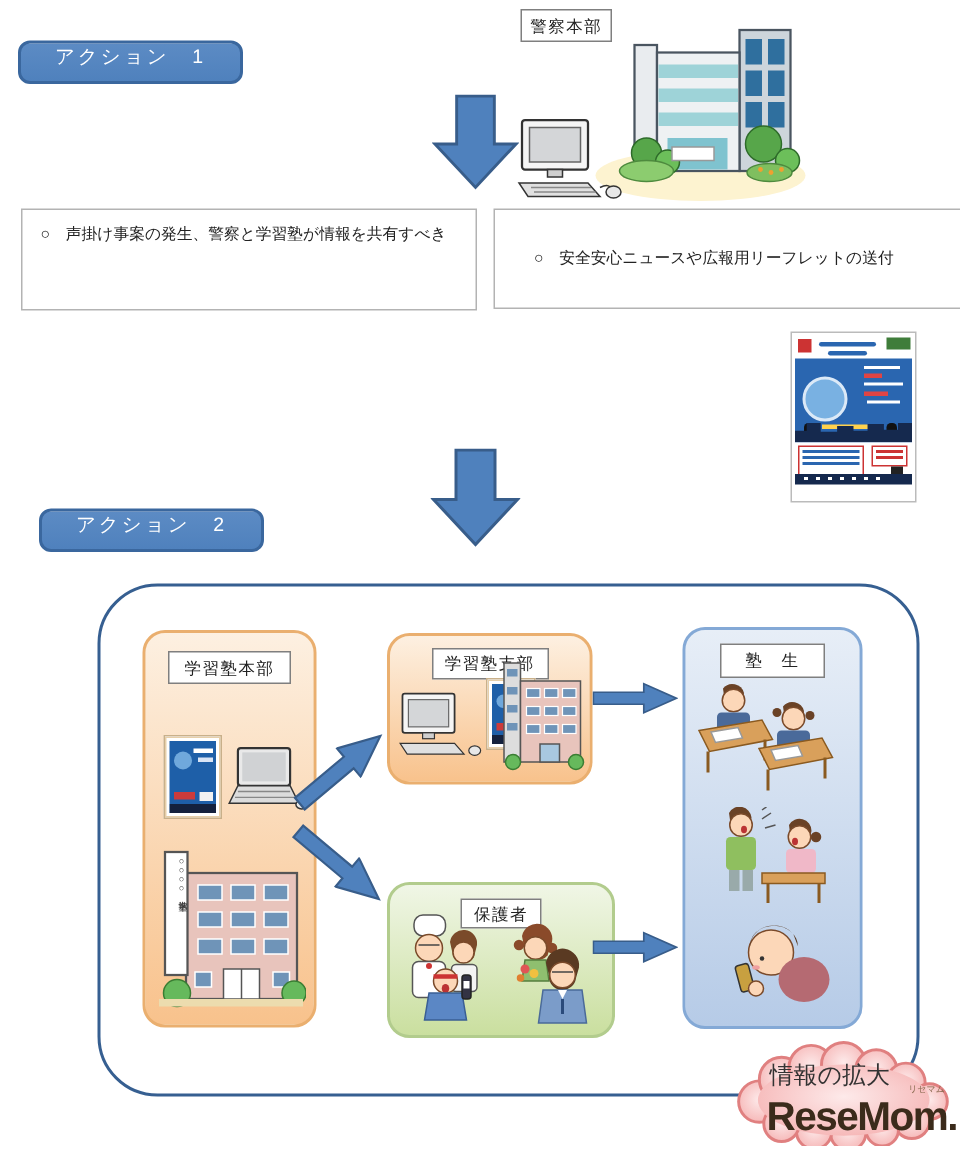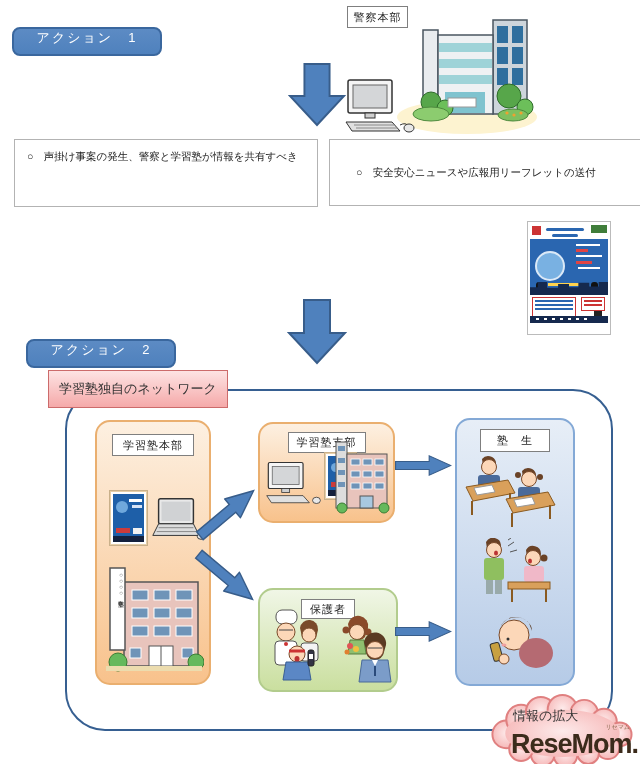--- a/index.html
+++ b/index.html
@@ -25,21 +25,21 @@
     display:flex;align-items:center;justify-content:center;font-size:19px;color:#3f3f3f;letter-spacing:1px;}
 
   
   #network-container{border:2px solid #365f91;border-radius:40px;background:#fff;}
   #network-label{background:linear-gradient(#fde3e3,#f5a9a9);border:1px solid #cc6b6b;
     display:flex;align-items:center;justify-content:center;font-size:13px;color:#333;z-index:6;}
 
   
   .node-box{border-radius:15px;}
   .orange-box{background:linear-gradient(#fdf0e1,#f8c28c);border:2px solid #eaaf6f;}
-  .green-box{background:linear-gradient(#f0f6e6,#cadf9f);border:2px solid #b2cc8d;}
+  .green-box{background:linear-gradient(#f0f6e6,#cadf9f);border:2px solid #b2cc8d;padding-left:12px;}
   .blue-box{background:linear-gradient(#e7eef7,#b6cbe7);border:2px solid #84a9d6;}
   .node-label{position:absolute;left:50%;transform:translateX(-50%);}
 
   
   .mini-leaflet{background:#fff;border:1px solid #c9b08a;box-shadow:0 0 0 1px #e7cfa9 inset;padding:3px;}
   .mini-leaflet .poster{position:relative;width:100%;height:100%;background:#1e5fa8;overflow:hidden;}
   .mini-leaflet .p-circle{position:absolute;left:3px;top:7px;width:12px;height:12px;border-radius:50%;background:#6fa8dc;}
   .mini-leaflet .p-bar1{position:absolute;right:2px;top:5px;width:13px;height:3px;background:#fff;}
   .mini-leaflet .p-bar2{position:absolute;right:2px;top:11px;width:10px;height:3px;background:#d9e4f5;}
   .mini-leaflet .p-red{position:absolute;left:3px;bottom:9px;width:14px;height:5px;background:#cc3b3b;}
@@ -69,21 +69,21 @@
   .lb-box1{position:absolute;left:2px;top:2px;width:42px;height:18px;border:1px solid #cc3333;}
   .lb-box1 i{display:block;height:2px;background:#2a66b0;margin:2px 2px 0 2px;}
   .lb-box2{position:absolute;right:3px;top:2px;width:22px;height:12px;border:1px solid #cc3333;}
   .lb-box2 i{display:block;height:2px;background:#cc3333;margin:2px 2px 0 2px;}
   .lb-qr{position:absolute;right:6px;top:16px;width:8px;height:8px;background:#222;}
   .lb-band{position:absolute;left:0;bottom:0;width:100%;height:7px;background:#15294e;
     background-image:repeating-linear-gradient(90deg,#fff 0 3px,transparent 3px 8px);background-size:70% 2px;background-position:6px 2px;background-repeat:no-repeat;}
 
   
   #cloud-wrap{z-index:7;}
-  #cloud-label{position:absolute;left:32px;top:17px;font-size:13px;color:#333;z-index:2;}
+  #cloud-label{position:absolute;left:32px;top:17px;font-size:16px;color:#333;z-index:2;}
   #logo{position:absolute;right:2px;bottom:6px;z-index:3;font-weight:bold;font-size:27px;color:#3b2b1b;
     letter-spacing:-1px;line-height:1;}
   #logo .furigana{position:absolute;right:8px;top:-7px;font-size:6px;font-weight:normal;color:#8a6a50;letter-spacing:0;}
   #logo .period{color:#3b2b1b;}
 
   .vsign{writing-mode:vertical-rl;text-orientation:upright;font-size:6px;color:#333;letter-spacing:0;line-height:1;}
 </style>
 </head>
 <body>
 
@@ -194,23 +194,20 @@
   <div class="abs action-chip" style="left:26px;top:319px;width:146px;height:25px;margin-top:20px;">
     <span>アクション　2</span>
   </div>
 
   <svg class="abs" style="left:287px;top:299px;" width="60" height="66" viewBox="0 0 60 66">
     <polygon points="17,1 43,1 43,34 58,34 30,64 2,34 17,34" fill="#4f81bd" stroke="#385d8a" stroke-width="2"></polygon>
   </svg>
 
   <div class="abs" id="network-container" style="left:65px;top:389px;width:544px;height:338px;"></div>
 
-  <div class="abs" id="network-label" style="left:48px;top:370px;width:178px;height:36px;">
-    <span>学習塾独自のネットワーク</span>
-  </div>
 
   <div class="abs node-box orange-box" style="left:95px;top:420px;width:112px;height:261px;">
     <div class="chip node-label" style="top:12px;width:80px;height:20px;">
       <span>学習塾本部</span>
     </div>
     <div class="mini-leaflet abs" style="left:12px;top:68px;width:31px;height:48px;">
         <div class="poster">
       <div class="p-circle"></div>
           <div class="p-bar1"></div>
           <div class="p-bar2"></div>

